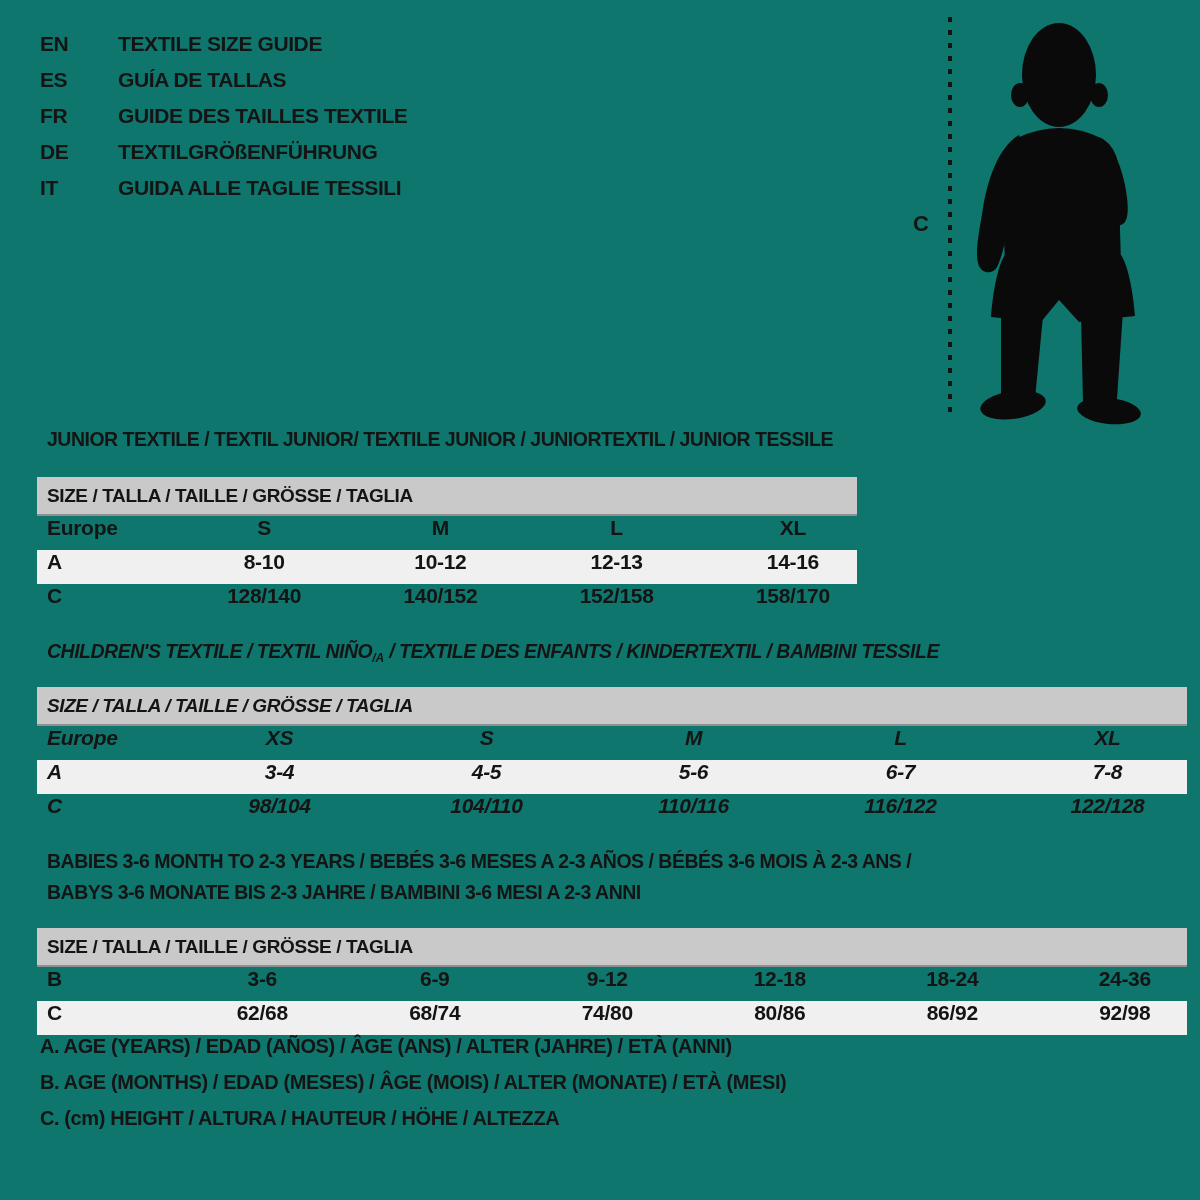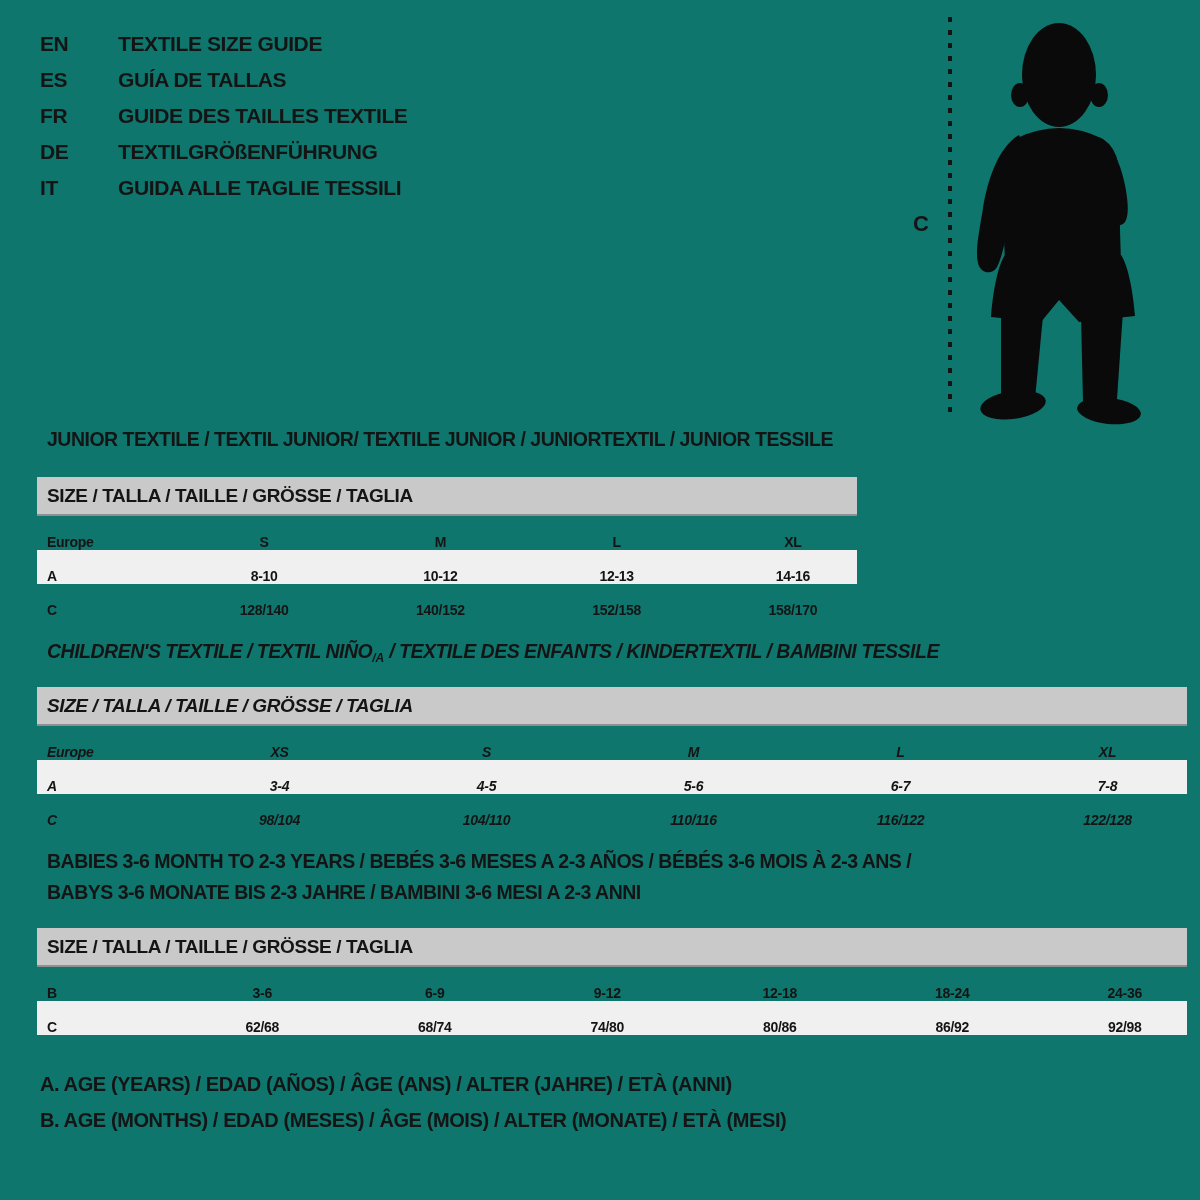--- a/index.html
+++ b/index.html
@@ -28,34 +28,34 @@
   
   .section { position: absolute; left: 37px; }
   .section-title { font-size: 19.5px; letter-spacing: -0.5px; white-space: nowrap; padding-left: 10px; }
   .title-sub { font-size: 12px; vertical-align: -4px; letter-spacing: 0; }
   .size-table { margin-top: 26px; }
   .size-bar {
     height: 39px; background: #c9c9c9; border-bottom: 2px solid #8f8f8f;
     display: flex; align-items: center; padding-left: 10px;
     font-size: 19px; letter-spacing: -0.4px;
   }
-  .t-row { display: flex; align-items: flex-end; height: 34px; font-size: 14px; letter-spacing: -0.3px; gap: 48px; }
+  .t-row { display: flex; align-items: flex-start; height: 34px; font-size: 21px; letter-spacing: -0.3px; gap: 48px; }
   .t-row.stripe { background: #f0f0f0; }
   .t-label { width: 115px; padding-left: 10px; }
   .t-cell { flex: 1; text-align: center; }
 
   #junior-section { top: 428px; width: 820px; }
   #children-section { top: 640px; width: 1150px; font-style: italic; }
   #children-section .size-table { margin-top: 22px; }
   #babies-section { top: 846px; width: 1150px; }
   #babies-section .size-table { margin-top: 20px; }
   .title-line { font-size: 19.5px; letter-spacing: -0.5px; white-space: nowrap; padding-left: 10px; line-height: 31px; }
 
   
-  .legend-block { position: absolute; left: 40px; top: 1066px; }
+  .legend-block { position: absolute; left: 40px; top: 1028px; }
   .legend-line { font-size: 20px; letter-spacing: -0.4px; line-height: 36px; white-space: nowrap; }
 </style>
 </head>
 <body>
 
 <div class="page">
 
   <div class="lang-block">
     <div class="lang-row">
       <span class="lang-code">EN</span>
@@ -195,15 +195,16 @@
         <div class="t-cell">80/86</div>
         <div class="t-cell">86/92</div>
         <div class="t-cell">92/98</div>
       </div>
     </div>
   </div>
 
   <div class="legend-block">
     <div class="legend-line">A. AGE (YEARS) / EDAD (AÑOS) / ÂGE (ANS) / ALTER (JAHRE) / ETÀ (ANNI)</div>
     <div class="legend-line">B. AGE (MONTHS) / EDAD (MESES) / ÂGE (MOIS) / ALTER (MONATE) / ETÀ (MESI)</div>
+    <div class="legend-line">C. (cm) HEIGHT / ALTURA / HAUTEUR / HÖHE / ALTEZZA</div>
   </div>
 
 </div>
 
 </body></html>

